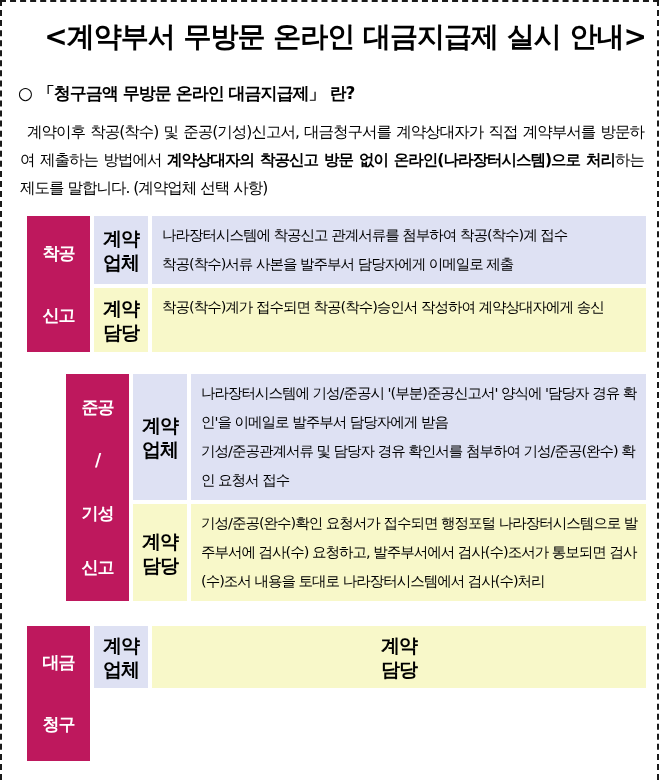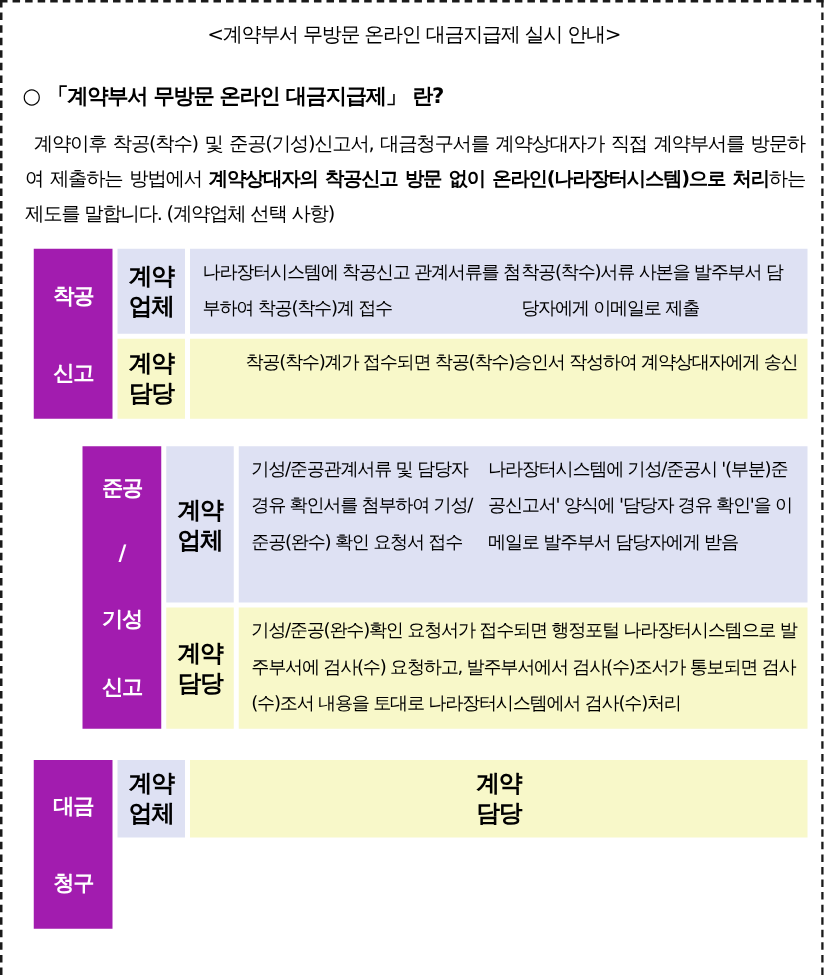--- a/index.html
+++ b/index.html
@@ -8,22 +8,22 @@
   .page {
     width:659px; height:780px;
     border-top:2px dashed #1a1a1a;
     border-left:2px dashed #1a1a1a;
     border-right:2px dashed #1a1a1a;
     padding:14px 11px 0 14px;
     overflow:hidden;
     background:#fff;
   }
   .doc-title {
-    text-align:center;
-    font-size:16px; font-weight:normal;
+    text-align:right;
+    font-size:28px; font-weight:bold;
     letter-spacing:-1px;
     margin:2px 0 26px 0;
   }
   .def-heading {
     font-size:17px; font-weight:bold;
     letter-spacing:-1px;
     margin:0 0 13px 2px;
   }
   .def-heading .bullet { font-weight:normal; margin-right:6px; }
   .intro {
@@ -38,55 +38,55 @@
     display:grid;
     grid-template-columns:63px 54px 1fr;
     column-gap:4px; row-gap:4px;
     margin-left:11px;
   }
   .sec-1 { grid-template-rows:minmax(68px,auto) minmax(64px,auto); margin-bottom:22px; }
   .sec-2 { grid-template-rows:minmax(125px,auto) minmax(88px,auto); margin-bottom:25px;padding-left:39px; }
   .sec-3 { grid-template-rows:minmax(62px,auto) minmax(69px,auto); }
   .cat-cell {
     grid-row:1 / 3;
-    background:#a21caf;
+    background:#be185d;
     color:#fff;
     font-size:17px; font-weight:bold;
     letter-spacing:-1px;
     display:flex; flex-direction:column;
     justify-content:space-around; align-items:center;
     padding:6px 0;
   }
   .role-cell {
     display:flex; flex-direction:column;
     justify-content:center; align-items:center;
     font-size:19px; font-weight:bold;
     letter-spacing:-1px;
     line-height:24px;
   }
   .text-cell {
-    display:flex; 
-    justify-content:flex-end;
+    display:flex; flex-direction:column;
+    justify-content:flex-start;
     font-size:14.5px;
     letter-spacing:-1px;
     line-height:29px;
     padding:5px 8px 5px 10px;
   }
   .bg-contractor { background:#dee1f3; }
   .bg-officer   { background:#f8f8c9; }
 </style>
 </head>
 <body>
 
 <div class="page">
 
   <div class="doc-title">&lt;계약부서 무방문 온라인 대금지급제 실시 안내&gt;</div>
 
   <div class="def-heading">
-    <span class="bullet">○</span><span>「계약부서 무방문 온라인 대금지급제」 란?</span>
+    <span class="bullet">○</span><span>「청구금액 무방문 온라인 대금지급제」 란?</span>
   </div>
 
   <div class="intro"><span>계약이후 착공(착수) 및 준공(기성)신고서, 대금청구서를 계약상대자가 직접 계약부서를 방문하여 제출하는 방법에서 </span><b>계약상대자의 착공신고 방문 없이 온라인(나라장터시스템)으로 처리</b><span>하는 제도를 말합니다. (계약업체 선택 사항)</span></div>
 
   <div class="section sec-1">
     <div class="cat-cell">
       <span>착공</span>
       <span>신고</span>
     </div>
     <div class="role-cell bg-contractor">
@@ -111,22 +111,22 @@
       <span>준공</span>
       <span>/</span>
       <span>기성</span>
       <span>신고</span>
     </div>
     <div class="role-cell bg-contractor">
       <span>계약</span>
       <span>업체</span>
     </div>
     <div class="text-cell bg-contractor">
+      <div>나라장터시스템에 기성/준공시 '(부분)준공신고서' 양식에 '담당자 경유 확인'을 이메일로 발주부서 담당자에게 받음</div>
       <div>기성/준공관계서류 및 담당자 경유 확인서를 첨부하여 기성/준공(완수) 확인 요청서 접수</div>
-      <div>나라장터시스템에 기성/준공시 '(부분)준공신고서' 양식에 '담당자 경유 확인'을 이메일로 발주부서 담당자에게 받음</div>
     </div>
     <div class="role-cell bg-officer">
       <span>계약</span>
       <span>담당</span>
     </div>
     <div class="text-cell bg-officer">
       <div>기성/준공(완수)확인 요청서가 접수되면 행정포털 나라장터시스템으로 발주부서에 검사(수) 요청하고, 발주부서에서 검사(수)조서가 통보되면 검사(수)조서 내용을 토대로 나라장터시스템에서 검사(수)처리</div>
     </div>
   </div>
 

